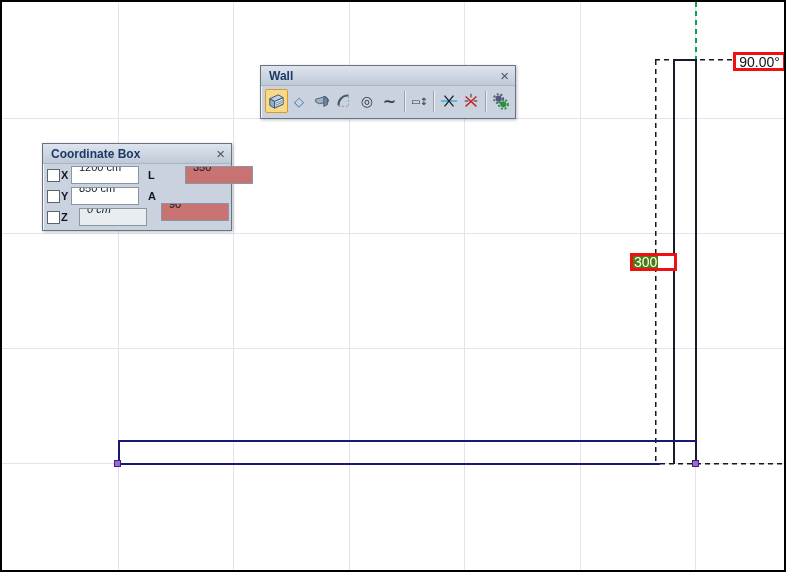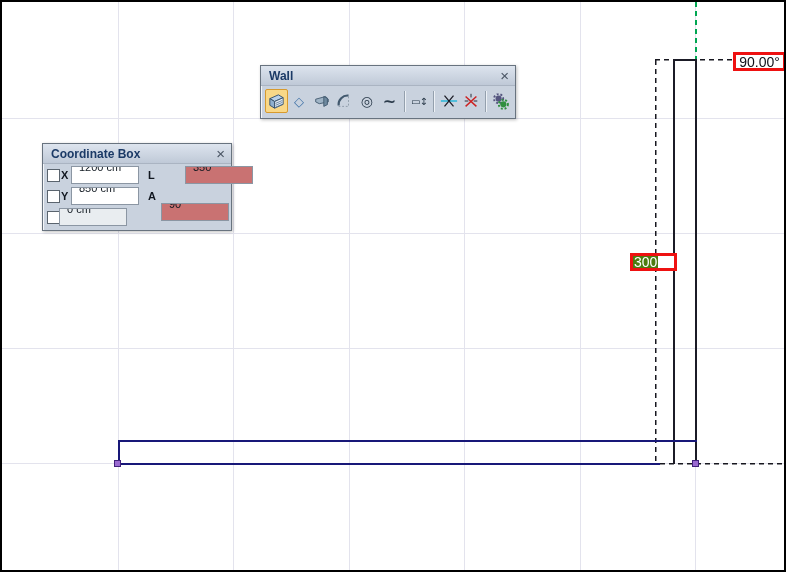--- a/index.html
+++ b/index.html
@@ -168,14 +168,14 @@
   <input class="cb-input polar" style="left: 113px; top: 22px; width: 68px; margin-left: 29px;" value="350">
 
   <div class="cb-check" style="left:4px;top:46px;"></div>
   <span class="cb-label" style="left:18px;top:46px;">Y</span>
   <input class="cb-input" style="left: 28px; top: 43px; width: 68px;" value="850 cm">
   <span class="cb-label" style="left:105px;top:46px;">A</span>
   <input class="cb-input polar" style="left: 118px; top: 43px; width: 68px; margin-top: 16px;" value="90">
 
   <div class="cb-check" style="left:4px;top:67px;"></div>
   <span class="cb-label" style="left:18px;top:67px;">Z</span>
-  <input class="cb-input dim" style="left: 16px; top: 64px; width: 68px;" value="0 cm">
+  <input class="cb-input dim" style="left: 36px; top: 64px; width: 68px; font-style: italic;" value="0 cm">
 </div>
 
 </body></html>

